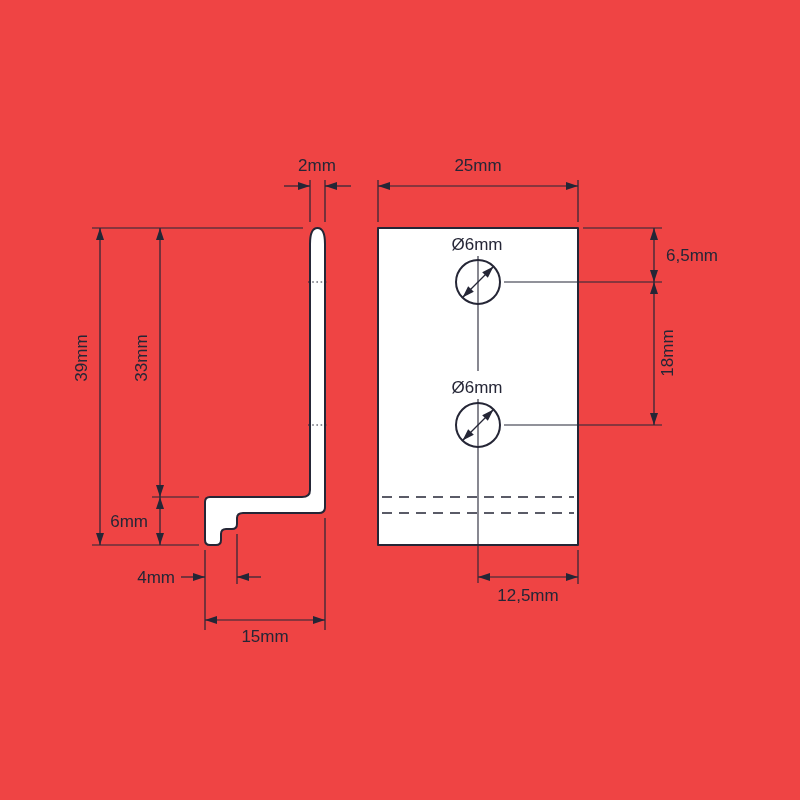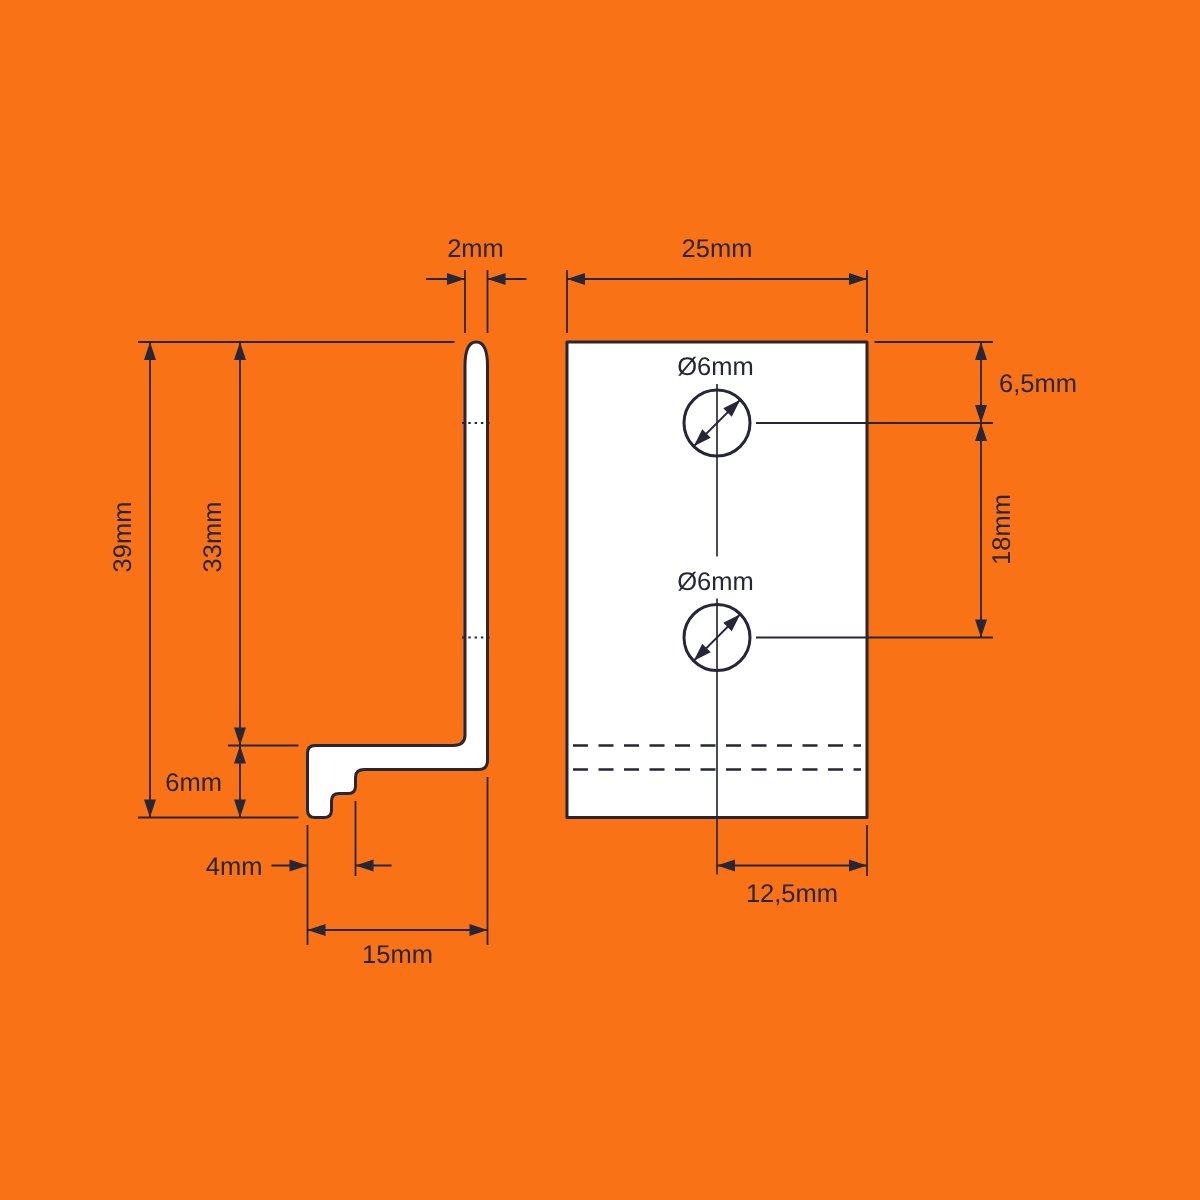--- a/index.html
+++ b/index.html
@@ -1,16 +1,16 @@
 <!DOCTYPE html>
 <html><head>
 <meta charset="utf-8">
 <style>
   html,body { margin:0; padding:0; background:#ffffff; }
-  .canvas-wrap { width:800px; height:800px; background:#f97316; position:relative; }
+  .canvas-wrap { width:800px; height:800px; background:#ef4444; position:relative; }
   svg { display:block; }
   svg text {
     font-family:"Liberation Sans", sans-serif;
     font-size:17px;
     fill:#252636;
   }
   .outline { fill:#ffffff; stroke:#252636; stroke-width:2; stroke-linejoin:round; }
   .ext  { stroke:#252636; stroke-width:1.2; fill:none; }
   .dim  { stroke:#252636; stroke-width:1.2; fill:none; }
   .thin { stroke:#252636; stroke-width:1.1; fill:none; }

